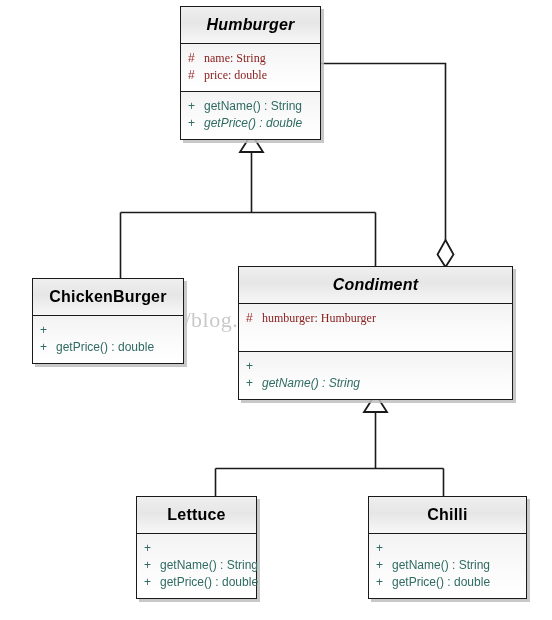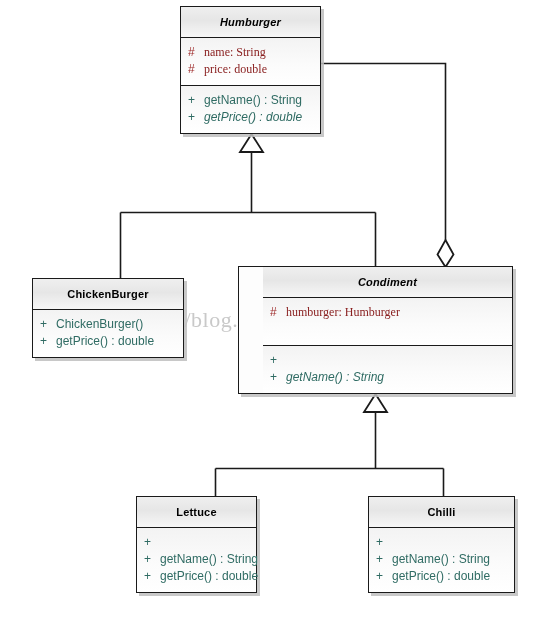--- a/index.html
+++ b/index.html
@@ -48,21 +48,21 @@
     position: absolute;
     z-index: 3;
     box-sizing: border-box;
     border: 1px solid #1a1a1a;
     background: #fdfdfd;
     box-shadow: 3px 3px 0 0 rgba(190,190,190,0.85);
   }
   .uml-name {
     box-sizing: border-box;
     text-align: center;
-    font-size: 11px;
+    font-size: 16px;
     font-weight: bold;
     color: #000000;
     padding: 9px 4px 9px 4px;
     background: linear-gradient(to bottom, #efefef 0%, #e6e6e6 45%, #f7f7f7 100%);
     border-bottom: 1px solid #1a1a1a;
     letter-spacing: 0.2px;
   }
   .uml-name.abstract { font-style: italic; }
 
   .uml-compartment {
@@ -155,30 +155,29 @@
         <span class="ftext italic">getPrice() : double</span>
       </div>
     </div>
   </div>
 
   <div class="uml-class" style="left:32px; top:278px; width:152px;">
     <div class="uml-name">ChickenBurger</div>
     <div class="uml-compartment">
       <div class="uml-feature meth">
         <span class="vis">+</span>
-        <span class="ftext">ChickenBurger()</span>
       </div>
       <div class="uml-feature meth">
         <span class="vis">+</span>
         <span class="ftext">getPrice() : double</span>
       </div>
     </div>
   </div>
 
-  <div class="uml-class" style="left:238px; top:266px; width:275px;padding-left:24px;">
+  <div class="uml-class" style="left:238px; top:266px; width:275px;">
     <div class="uml-name abstract">Condiment</div>
     <div class="uml-compartment attrs">
       <div class="uml-feature attr">
         <span class="vis">#</span>
         <span class="ftext">humburger: Humburger</span>
       </div>
       <div class="uml-feature attr" style="height:17px;"></div>
     </div>
     <div class="uml-compartment">
       <div class="uml-feature meth">
@@ -201,21 +200,21 @@
         <span class="vis">+</span>
         <span class="ftext">getName() : String</span>
       </div>
       <div class="uml-feature meth">
         <span class="vis">+</span>
         <span class="ftext">getPrice() : double</span>
       </div>
     </div>
   </div>
 
-  <div class="uml-class" style="left:368px; top:496px; width:147px;">
+  <div class="uml-class" style="left:368px; top:496px; width:159px;">
     <div class="uml-name">Chilli</div>
     <div class="uml-compartment">
       <div class="uml-feature meth">
         <span class="vis">+</span>
       </div>
       <div class="uml-feature meth">
         <span class="vis">+</span>
         <span class="ftext">getName() : String</span>
       </div>
       <div class="uml-feature meth">

